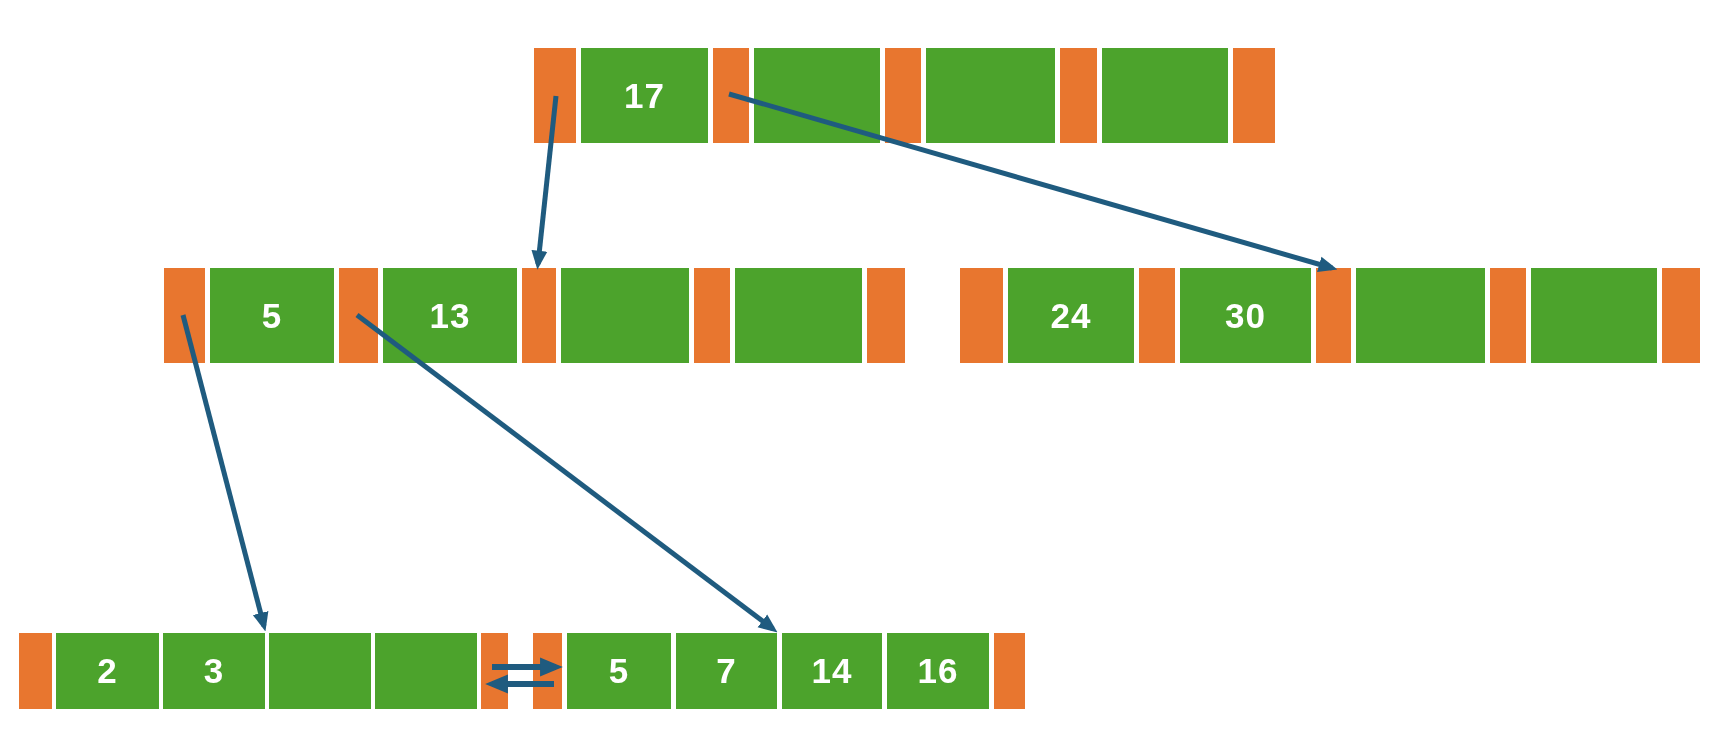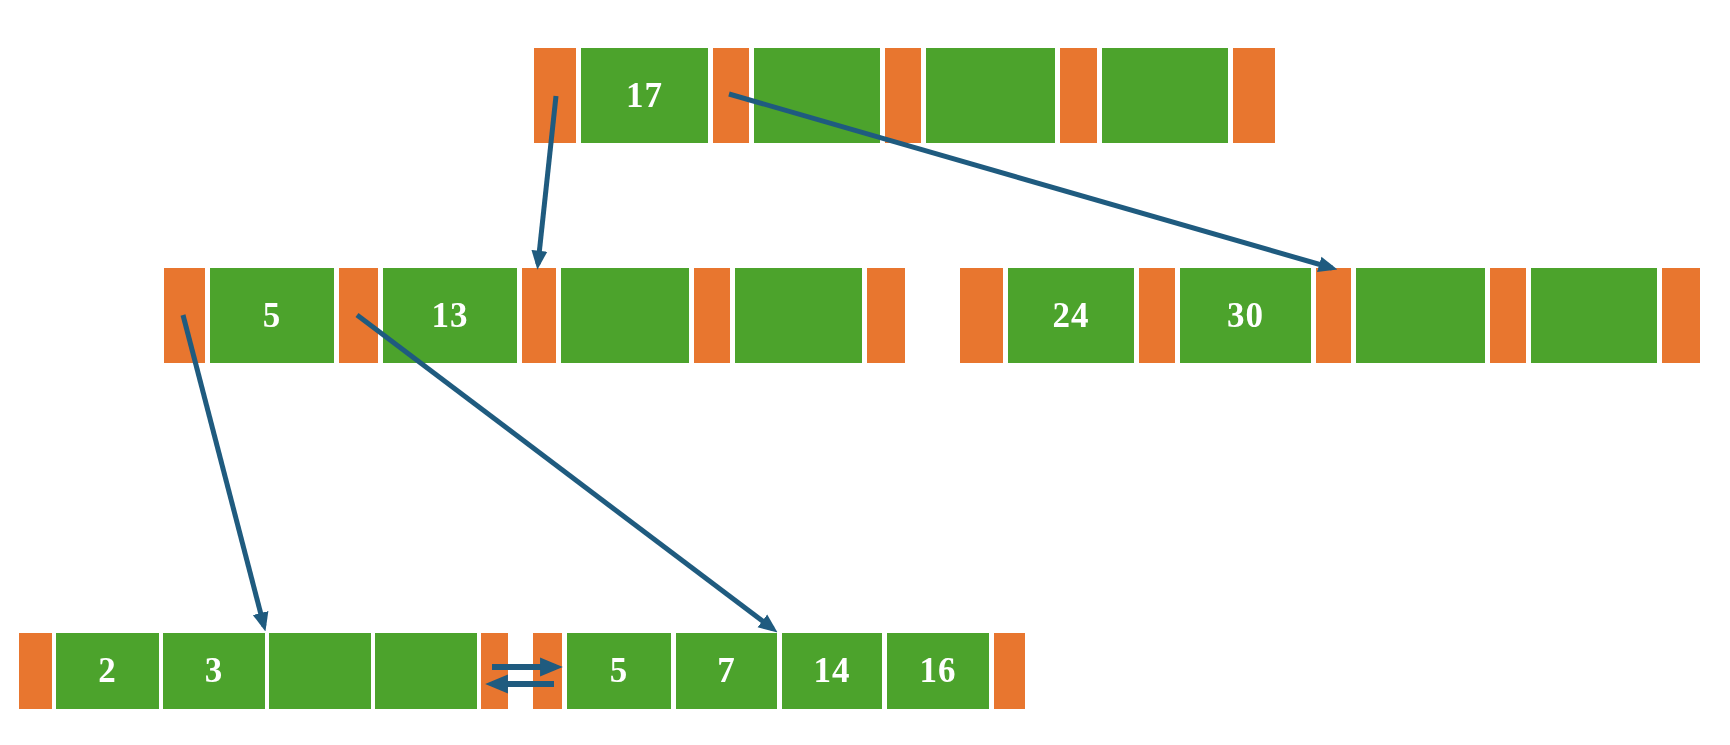--- a/index.html
+++ b/index.html
@@ -6,21 +6,21 @@
     margin: 0;
     padding: 0;
     background: #ffffff;
   }
   .canvas {
     position: relative;
     width: 1730px;
     height: 745px;
     background: #ffffff;
     overflow: hidden;
-    font-family: Liberation Serif, serif;
+    font-family: Liberation Sans, sans-serif;
   }
   .node { display: contents; }
   .cell {
     position: absolute;
     display: flex;
     align-items: center;
     justify-content: center;
     box-sizing: border-box;
   }
   .cell.key {

